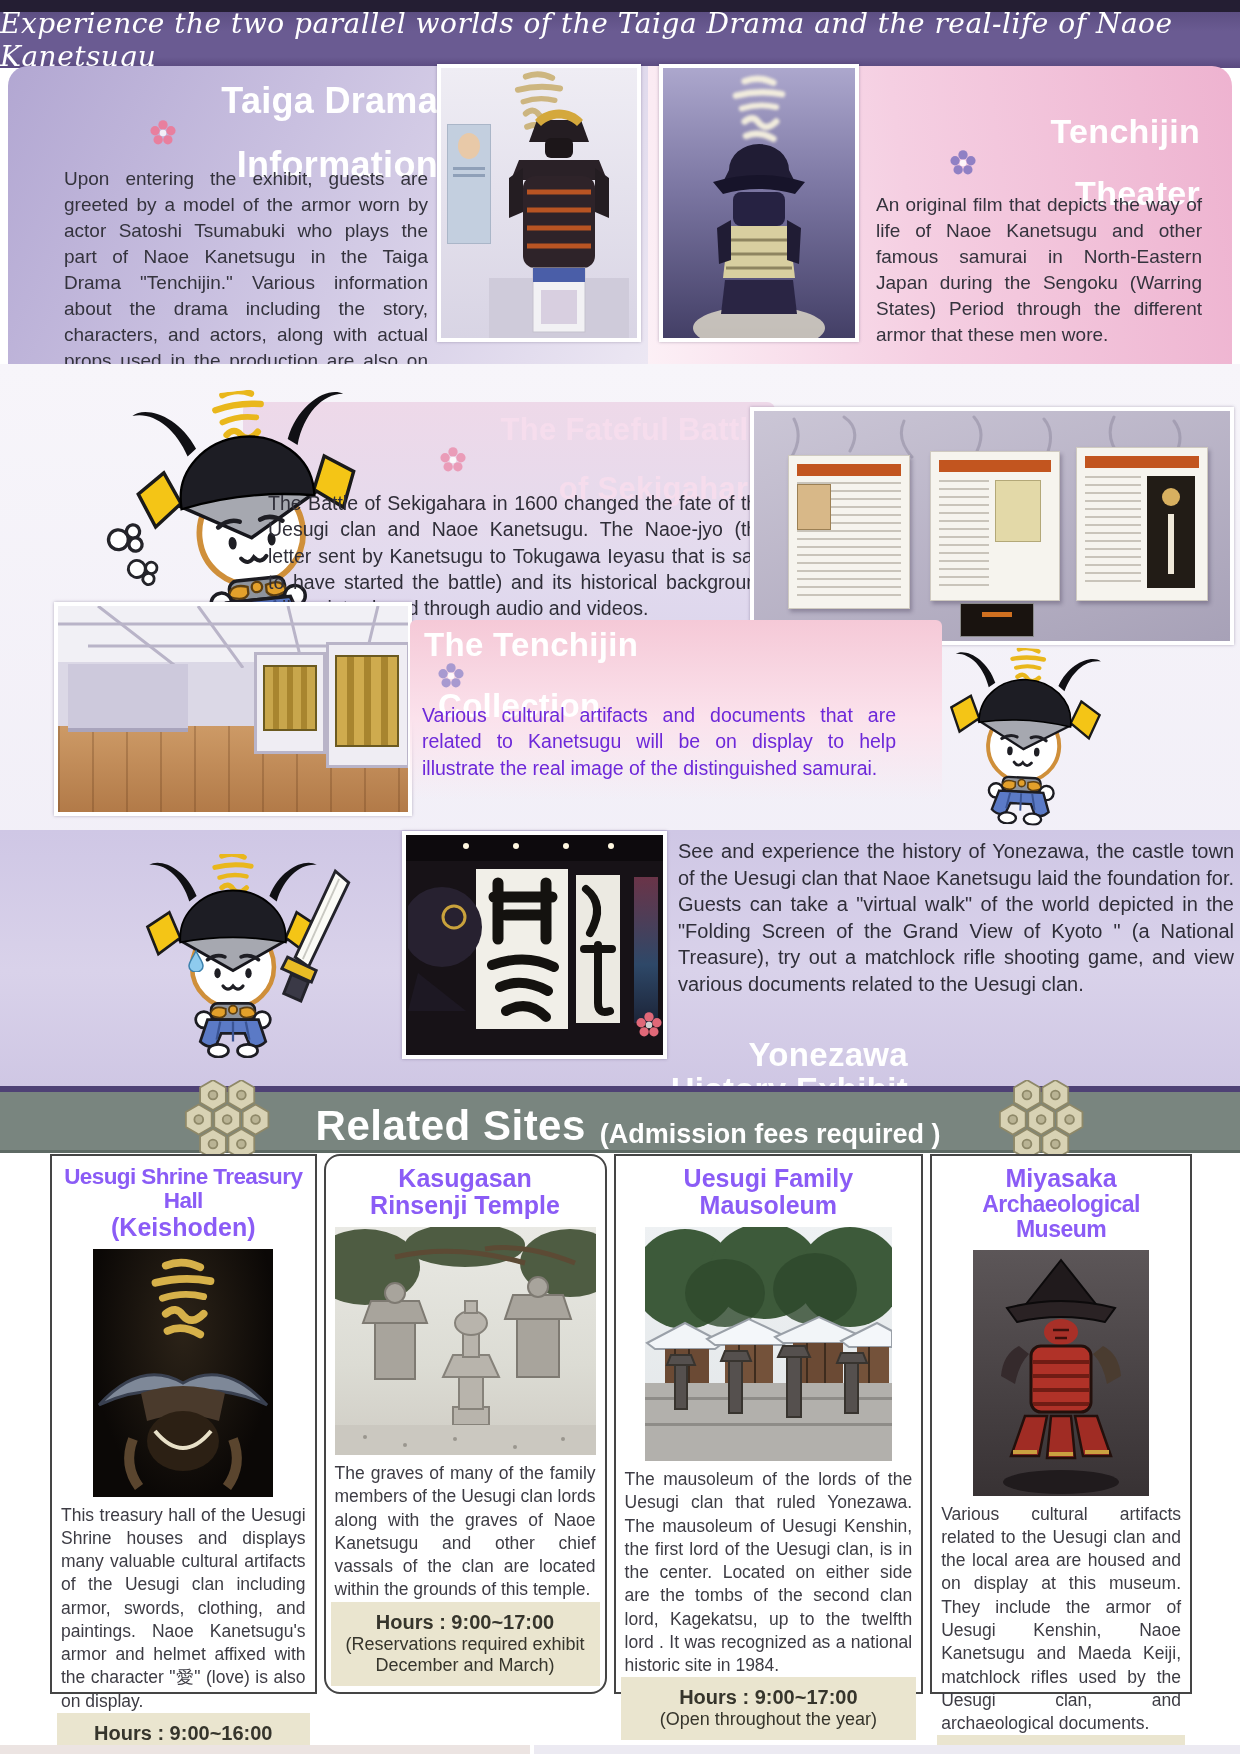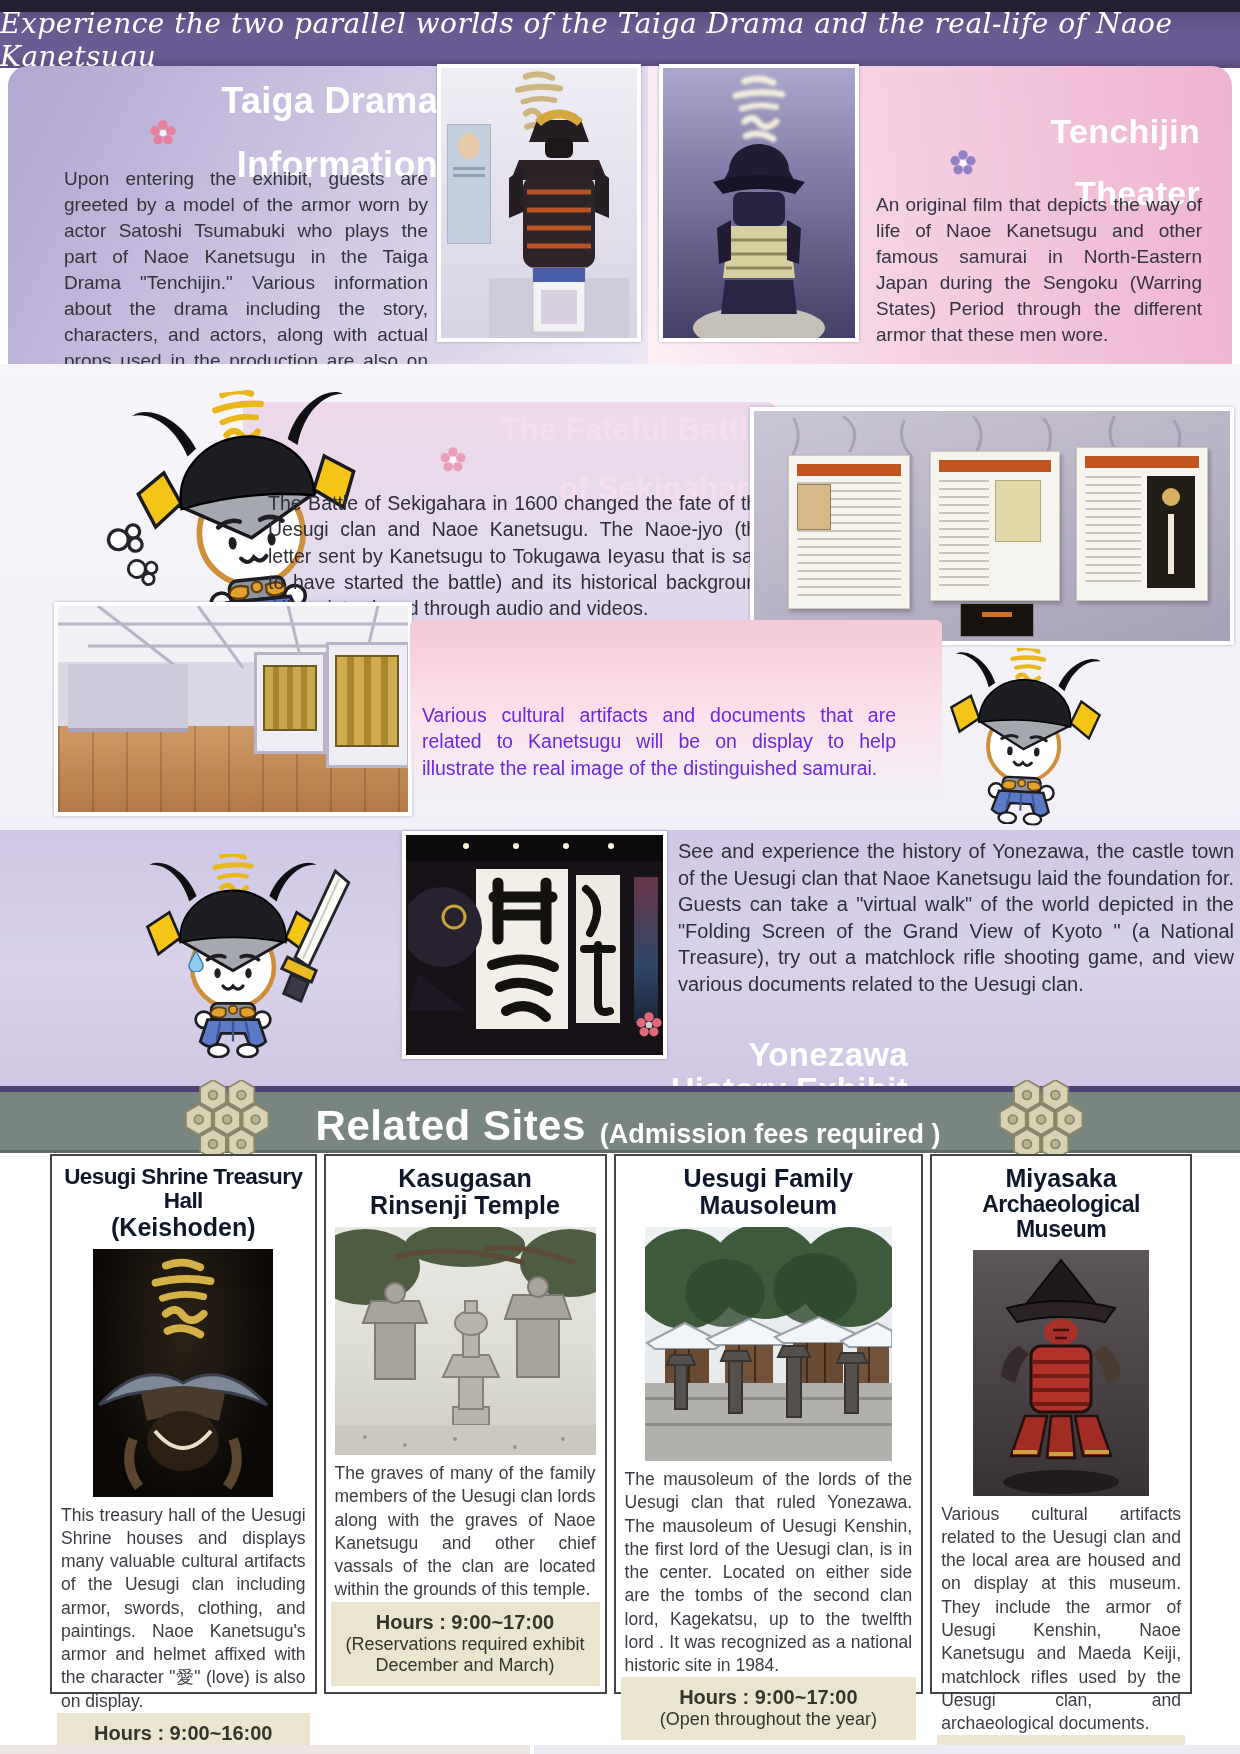--- a/index.html
+++ b/index.html
@@ -54,22 +54,22 @@
   .related-banner{left:0;top:1092px;width:1240px;height:58px;background:#79857f;border-bottom:3px solid #5e6a64;
                   display:flex;align-items:flex-end;justify-content:center;gap:14px;padding-left:8px;}
   .related-banner .rt{color:#fff;font-weight:700;font-size:42px;letter-spacing:.5px;}
   .related-banner .rs{color:#fff;font-weight:700;font-size:27px;}
   .hexcluster{width:104px;height:80px;}
 
   
   .cards-row{left:50px;top:1154px;width:1142px;height:540px;display:flex;gap:7px;align-items:stretch;}
   .card{background:#fff;border:2px solid #454545;box-sizing:border-box;display:flex;flex-direction:column;
         padding:7px 9px 9px;}
-  .c1{width:283px;} .c2{width:288px;} .c3{width:329px;} .c4{width:278px;}
-  .card-title{text-align:center;color:#0f172a;font-weight:700;line-height:1.08;margin-top:2px;}
+  .c1{width:283px;} .c2{width:288px;border-radius:16px;} .c3{width:329px;} .c4{width:278px;}
+  .card-title{text-align:center;color:#8b5cf6;font-weight:700;line-height:1.08;margin-top:2px;}
   .card-title .t1{display:block;font-size:25px;}
   .card-title .t2{display:block;font-size:25px;}
   .c1 .card-title .t1{font-size:22.5px;letter-spacing:-.6px;}
   .c4 .card-title .t2{font-size:23px;letter-spacing:-.5px;}
   .card-img{margin:8px auto 7px;flex:0 0 auto;position:relative;overflow:hidden;}
   .card-body{font-size:17.5px;line-height:1.33;color:#3d3c44;text-align:justify;}
   .hours{margin:auto -4px 0;background:#eae5cf;text-align:center;padding:9px 3px 10px;color:#36352c;}
   .hours .h1{font-size:20px;font-weight:600;}
   .hours .h2{font-size:18px;}
   .c4 .hours .h2{font-size:15px;}
@@ -308,20 +308,26 @@
     <div class="deco" style="left:10px;top:58px;width:120px;height:64px;background:#cdc9dc;border-bottom:4px solid #a9a4bc;"></div>
     <div class="deco" style="left:196px;top:46px;width:66px;height:96px;background:#efedf3;border:3px solid #b9b4c8;">
       <div style="margin:10px 6px;width:50px;height:62px;background:repeating-linear-gradient(90deg,#c8a64c 0 8px,#a8852f 8px 14px);border:2px solid #6c5a20;"></div>
     </div>
     <div class="deco" style="left:268px;top:36px;width:78px;height:120px;background:#efedf3;border:3px solid #b9b4c8;">
       <div style="margin:10px 6px;width:60px;height:88px;background:repeating-linear-gradient(90deg,#cfab4e 0 10px,#a8852f 10px 17px);border:2px solid #6c5a20;"></div>
     </div>
   </div>
 
   <div class="abs col-panel"></div>
+  <div class="abs heading col-heading">
+    <span class="ln">The Tenchijin</span>
+    <span class="ln ln2"><svg class="flower" style="color:#a89ad0">
+          <use href="#flower"></use>
+        </svg><span>Collection</span></span>
+  </div>
   <div class="abs col-body">Various cultural artifacts and documents that are related to Kanetsugu will be on display to help illustrate the real image of the distinguished samurai.</div>
 
   <div class="abs" style="left:945px;top:648px;width:158px;height:182px;transform:rotate(3deg);">
     <svg width="158" height="177" viewBox="0 0 200 224">
         <use href="#kanetan"></use>
       </svg>
   </div>
 
   <div class="abs yone-band"></div>
 

